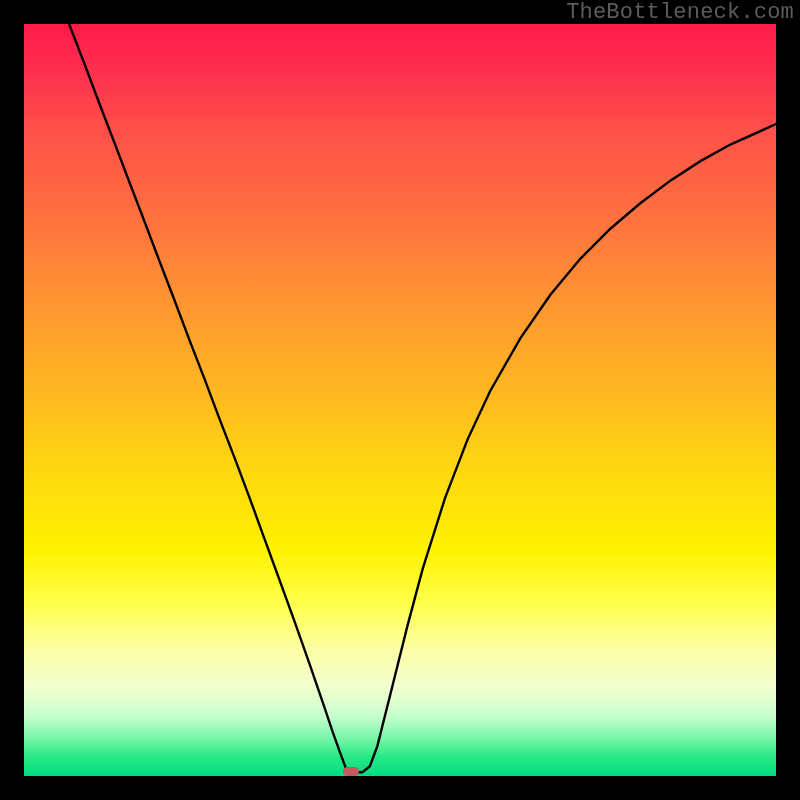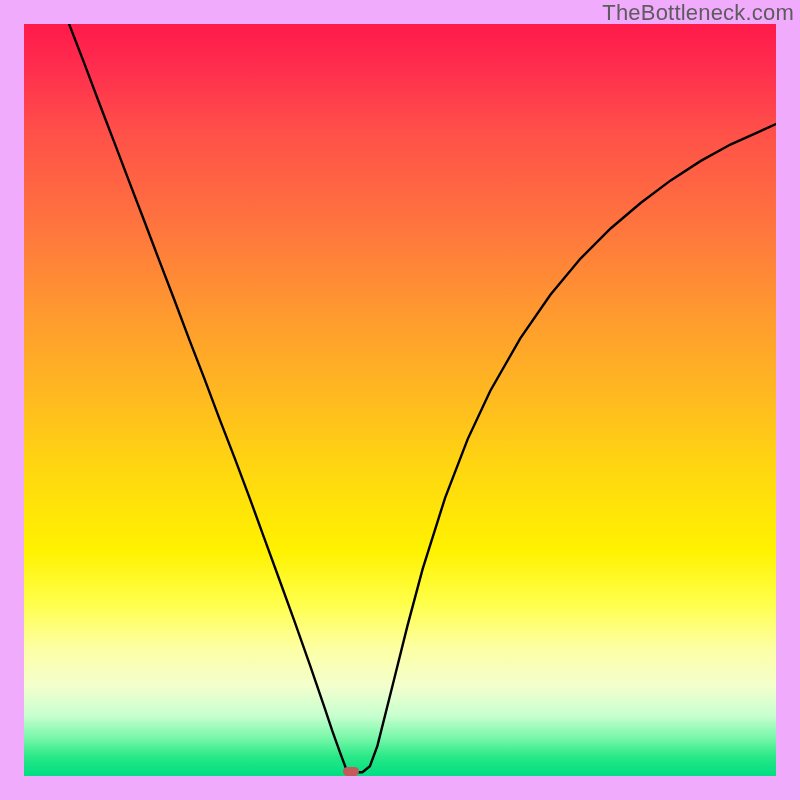--- a/index.html
+++ b/index.html
@@ -1,17 +1,17 @@
 <!DOCTYPE html>
 <html><head>
 <meta charset="utf-8">
 <style>
   html,body{margin:0;padding:0;}
   body{width:800px;height:800px;position:relative;font-family:Arial,Helvetica,sans-serif;}
-  .frame{position:absolute;inset:0;background:#f0abfc;}
+  .frame{position:absolute;inset:0;background:#000000;font-family:Liberation Mono, monospace;}
   .plot-area{position:absolute;left:24px;top:24px;width:752px;height:752px;overflow:hidden;}
   .gradient{position:absolute;inset:0;
     background:linear-gradient(to bottom,
       #ff1a49 0%,
       #ff2e4e 6%,
       #ff4f49 14%,
       #ff723f 26%,
       #ff9830 38%,
       #ffbb1f 50%,
       #ffd90f 60%,

